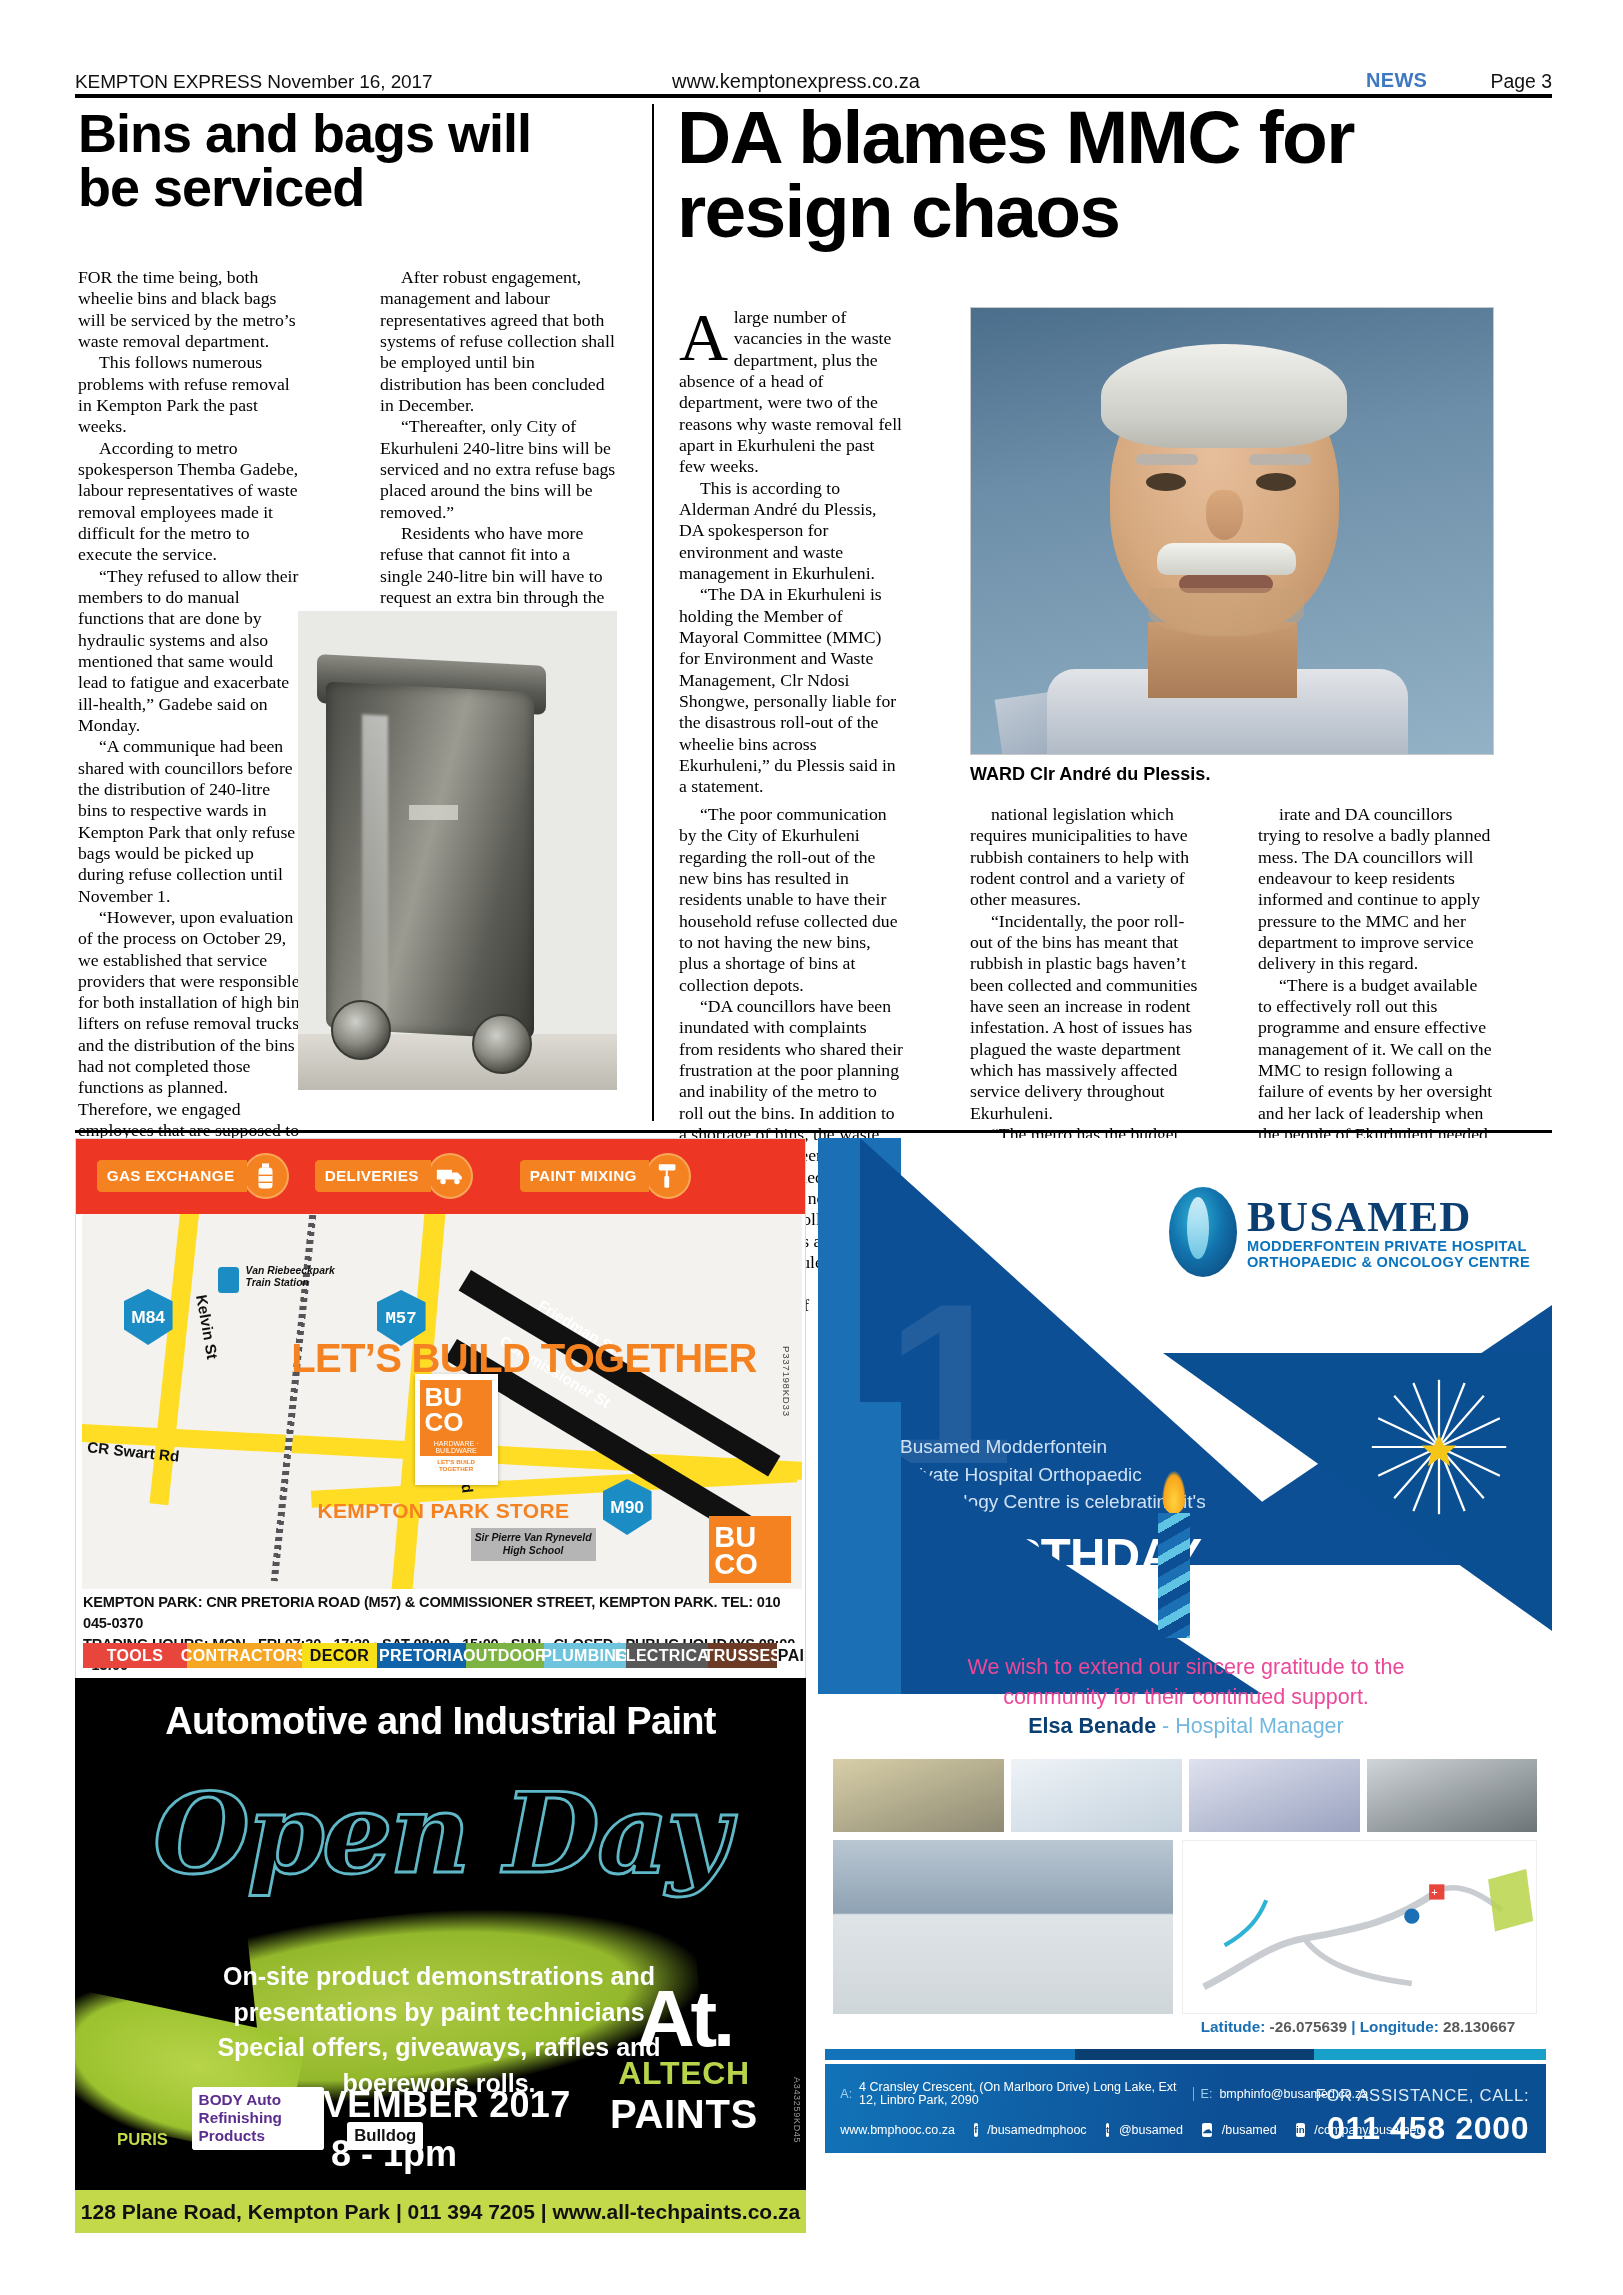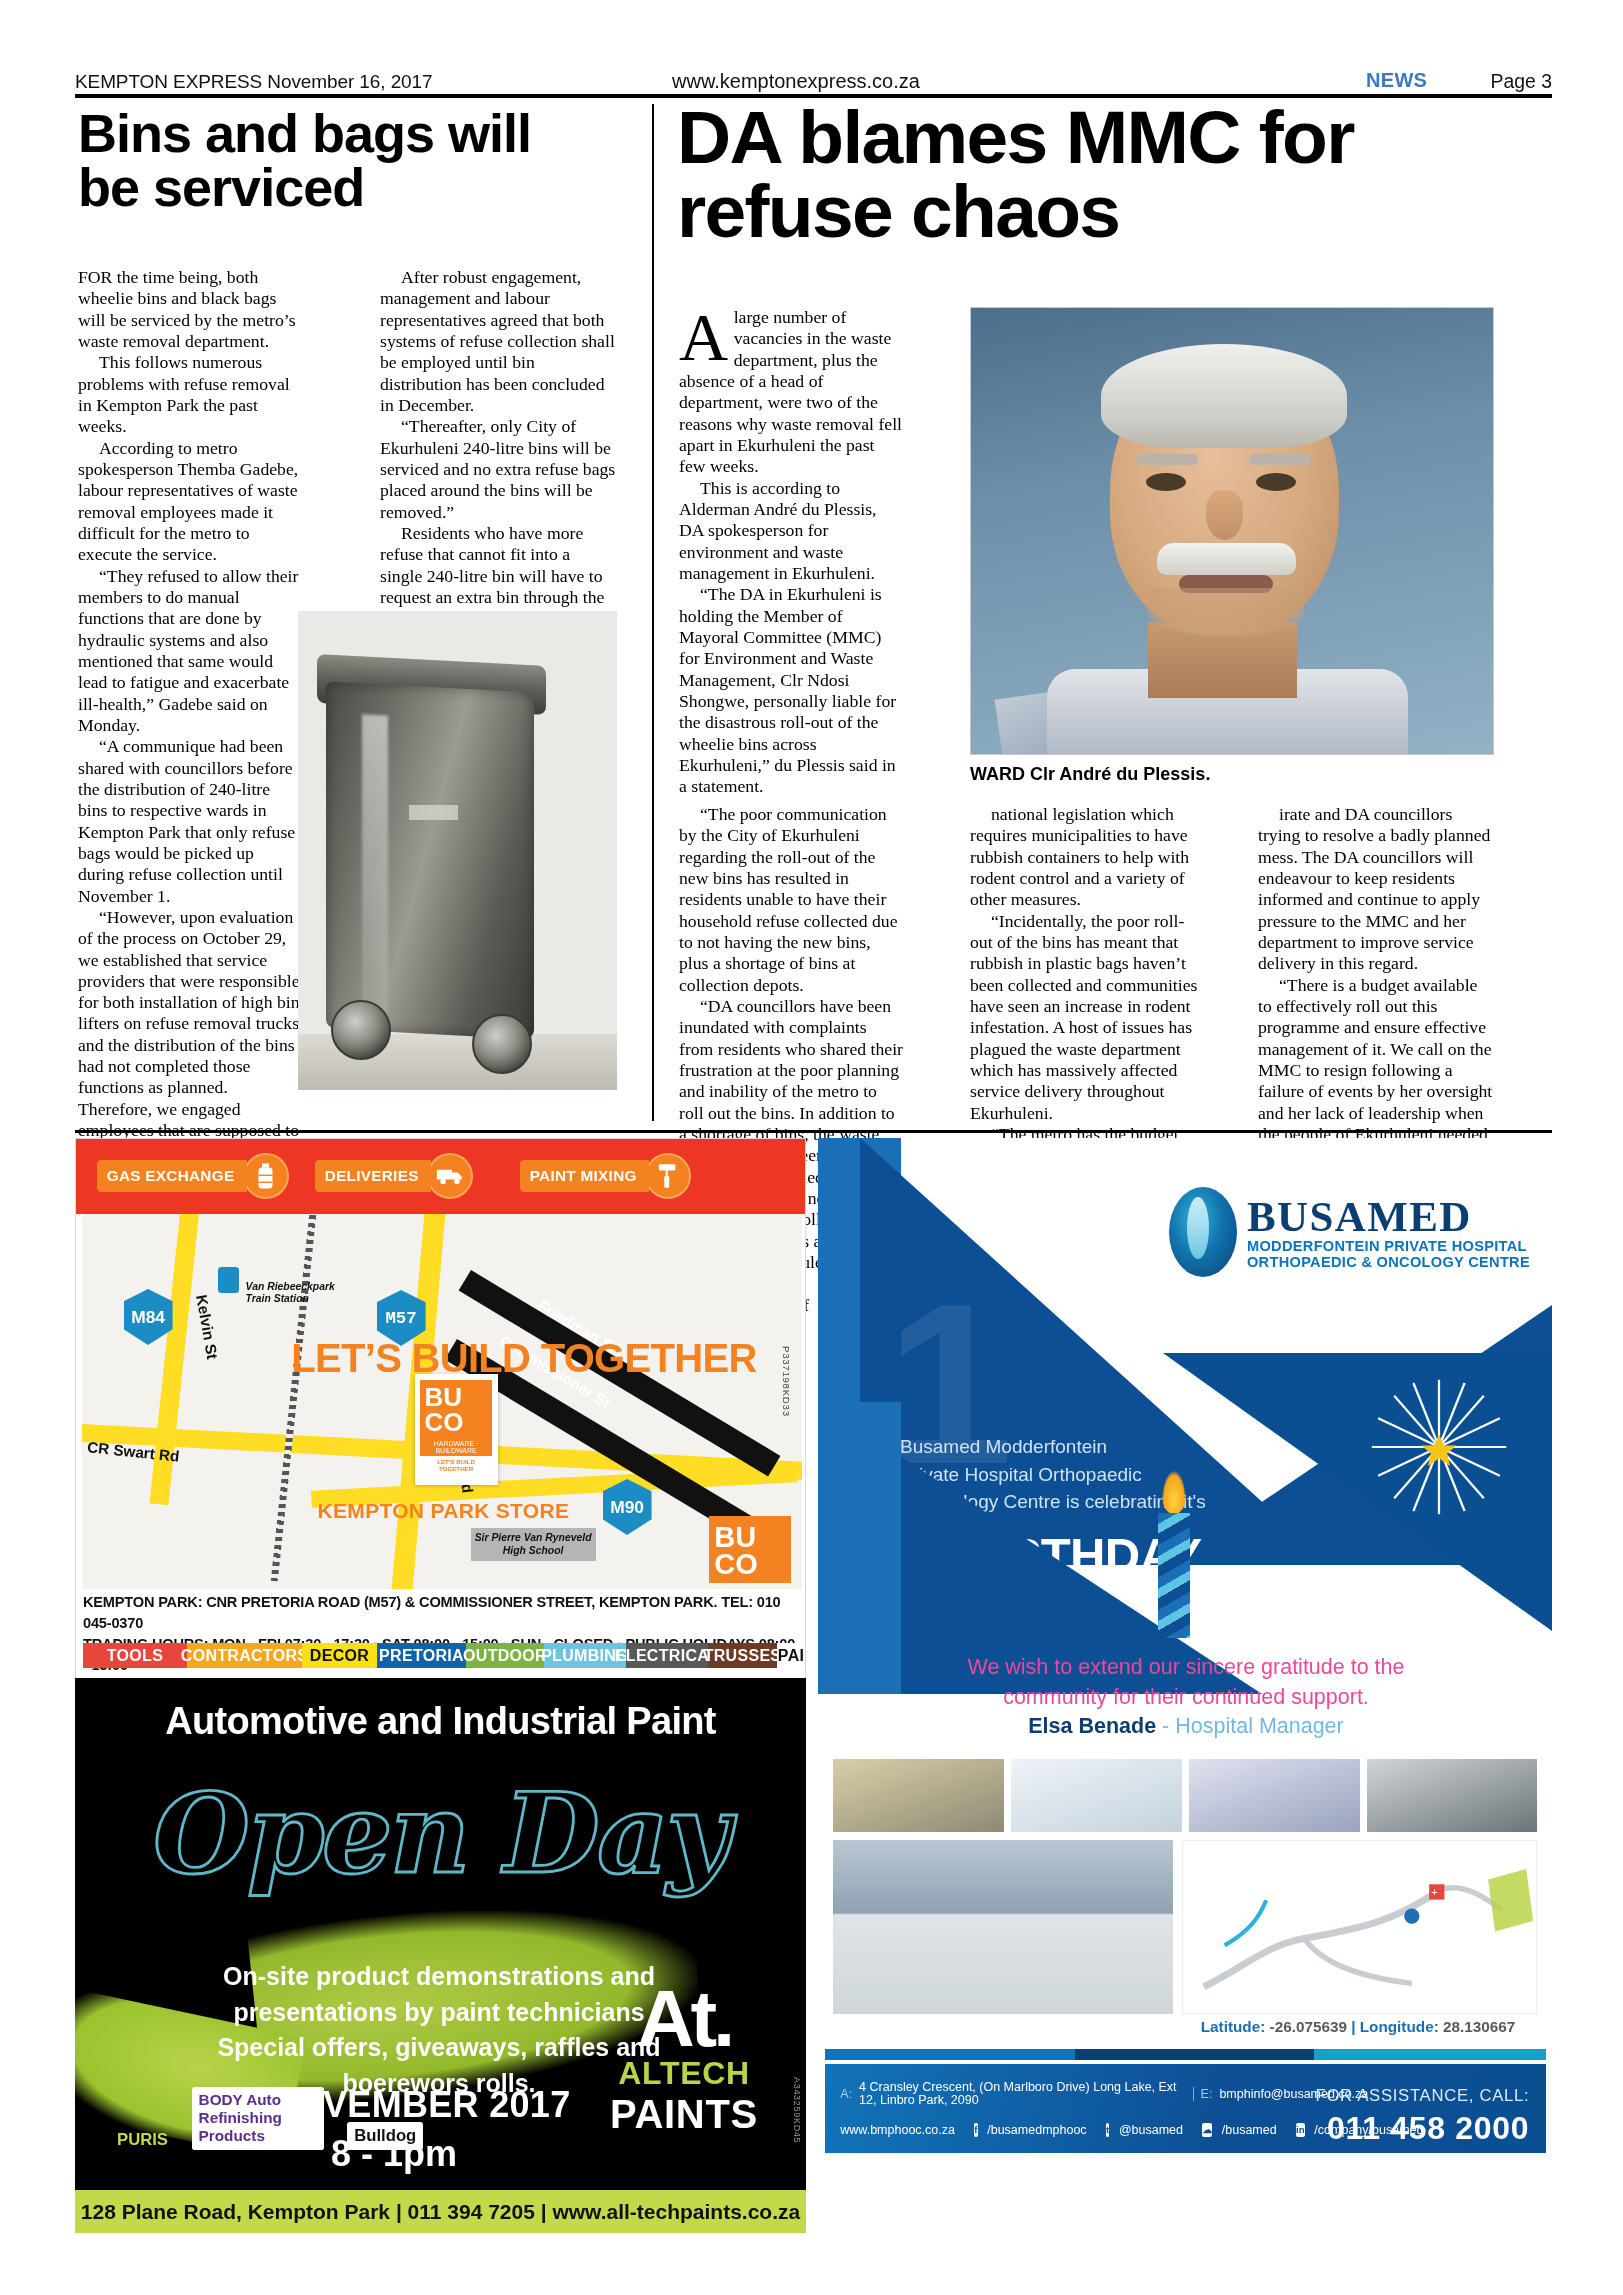--- a/index.html
+++ b/index.html
@@ -177,21 +177,21 @@
   .buco-logo-map .hb { background:#f58220; color:#fff; font-size:7px; text-align:center; padding:1.4px 0; }
   .buco-logo-map .lb { color:#f58220; font-size:6.2px; text-align:center; font-weight:bold; padding-top:2.1px;}
   .kps { position:absolute; left:236px; top:285px; font-weight:bold; font-size:21px; color:#f58220;
      letter-spacing:0.3px; }
   .lbt { position:absolute; right:45px; top:125px; text-align:left; color:#f58220; font-weight:bold;
      font-size:40px; line-height:0.95; letter-spacing:-0.7px;}
   .code-v { position:absolute; right:9.7px; top:132px; font-size:9.7px; color:#444; writing-mode:vertical-rl; letter-spacing:0.7px;}
   .school { position:absolute; left:389px; top:314px; width:125px; background:#b5b5b5; color:#111;
      font-size:10.4px; font-style:italic; font-weight:bold; text-align:center; padding:4.2px 2.8px; line-height:1.2;}
   .station { position:absolute; left:164px; top:51px; font-size:10.4px; font-style:italic; font-weight:bold;
-     color:#111; line-height:1.15;margin-top:16px; }
+     color:#111; line-height:1.15; }
   .station-icon { position:absolute; left:136px; top:53px; width:21px; height:26px; background:#1b8dc4;
      border-radius:3.5px; }
   .buco-logo-big { position:absolute; right:11px; bottom:5.6px; width:82px; }
   .buco-logo-big .sq { background:#f58220; color:#fff; font-weight:bold; font-size:29px; line-height:0.92;
      padding:8.3px 5.6px 5.6px; }
   .buco-addr { position:absolute; left:7px; top:453px; width:718px;
      font-weight:bold; font-size:14.6px; line-height:1.45; color:#111; letter-spacing:-0.2px;}
   .buco-cats { position:absolute; left:7px; top:504px; width:718px; height:25px; display:flex; }
   .buco-cats div { flex:0 0 auto; color:#fff; font-weight:bold; font-size:16px;
      display:flex; align-items:center; justify-content:center; letter-spacing:0.3px; }
@@ -301,21 +301,21 @@
 
   <div class="masthead">
     <div class="mh-left">KEMPTON EXPRESS November 16, 2017</div>
     <div class="mh-url">www.kemptonexpress.co.za</div>
     <div class="mh-news">NEWS</div>
     <div class="mh-page">Page 3</div>
   </div>
   <div class="mh-rule"></div>
 
   <div class="hl-left">Bins and bags will be serviced</div>
-  <div class="hl-right">DA blames MMC for refuse chaos</div>
+  <div class="hl-right">DA blames MMC for resign chaos</div>
   <div class="vrule-main"></div>
 
   <div class="col" id="a1c1">
       <p class="first">FOR the time being, both wheelie bins and black bags will be serviced by the metro’s waste removal department.</p>
       <p>This follows numerous problems with refuse removal in Kempton Park the past weeks.</p>
       <p>According to metro spokesperson Themba Gadebe, labour representatives of waste removal employees made it difficult for the metro to execute the service.</p>
       <p>“They refused to allow their members to do manual functions that are done by hydraulic systems and also mentioned that same would lead to fatigue and exacerbate ill-health,” Gadebe said on Monday.</p>
       <p>“A communique had been shared with councillors before the distribution of 240-litre bins to respective wards in Kempton Park that only refuse bags would be picked up during refuse collection until November 1.</p>
       <p>“However, upon evaluation of the process on October 29, we established that service providers that were responsible for both installation of high bin lifters on refuse removal trucks and the distribution of the bins had not completed those functions as planned. Therefore, we engaged employees that are supposed to empty the bins from November 1 to concurrently remove refuse bags as well but to no avail,” Gadebe added.</p>
     </div>

